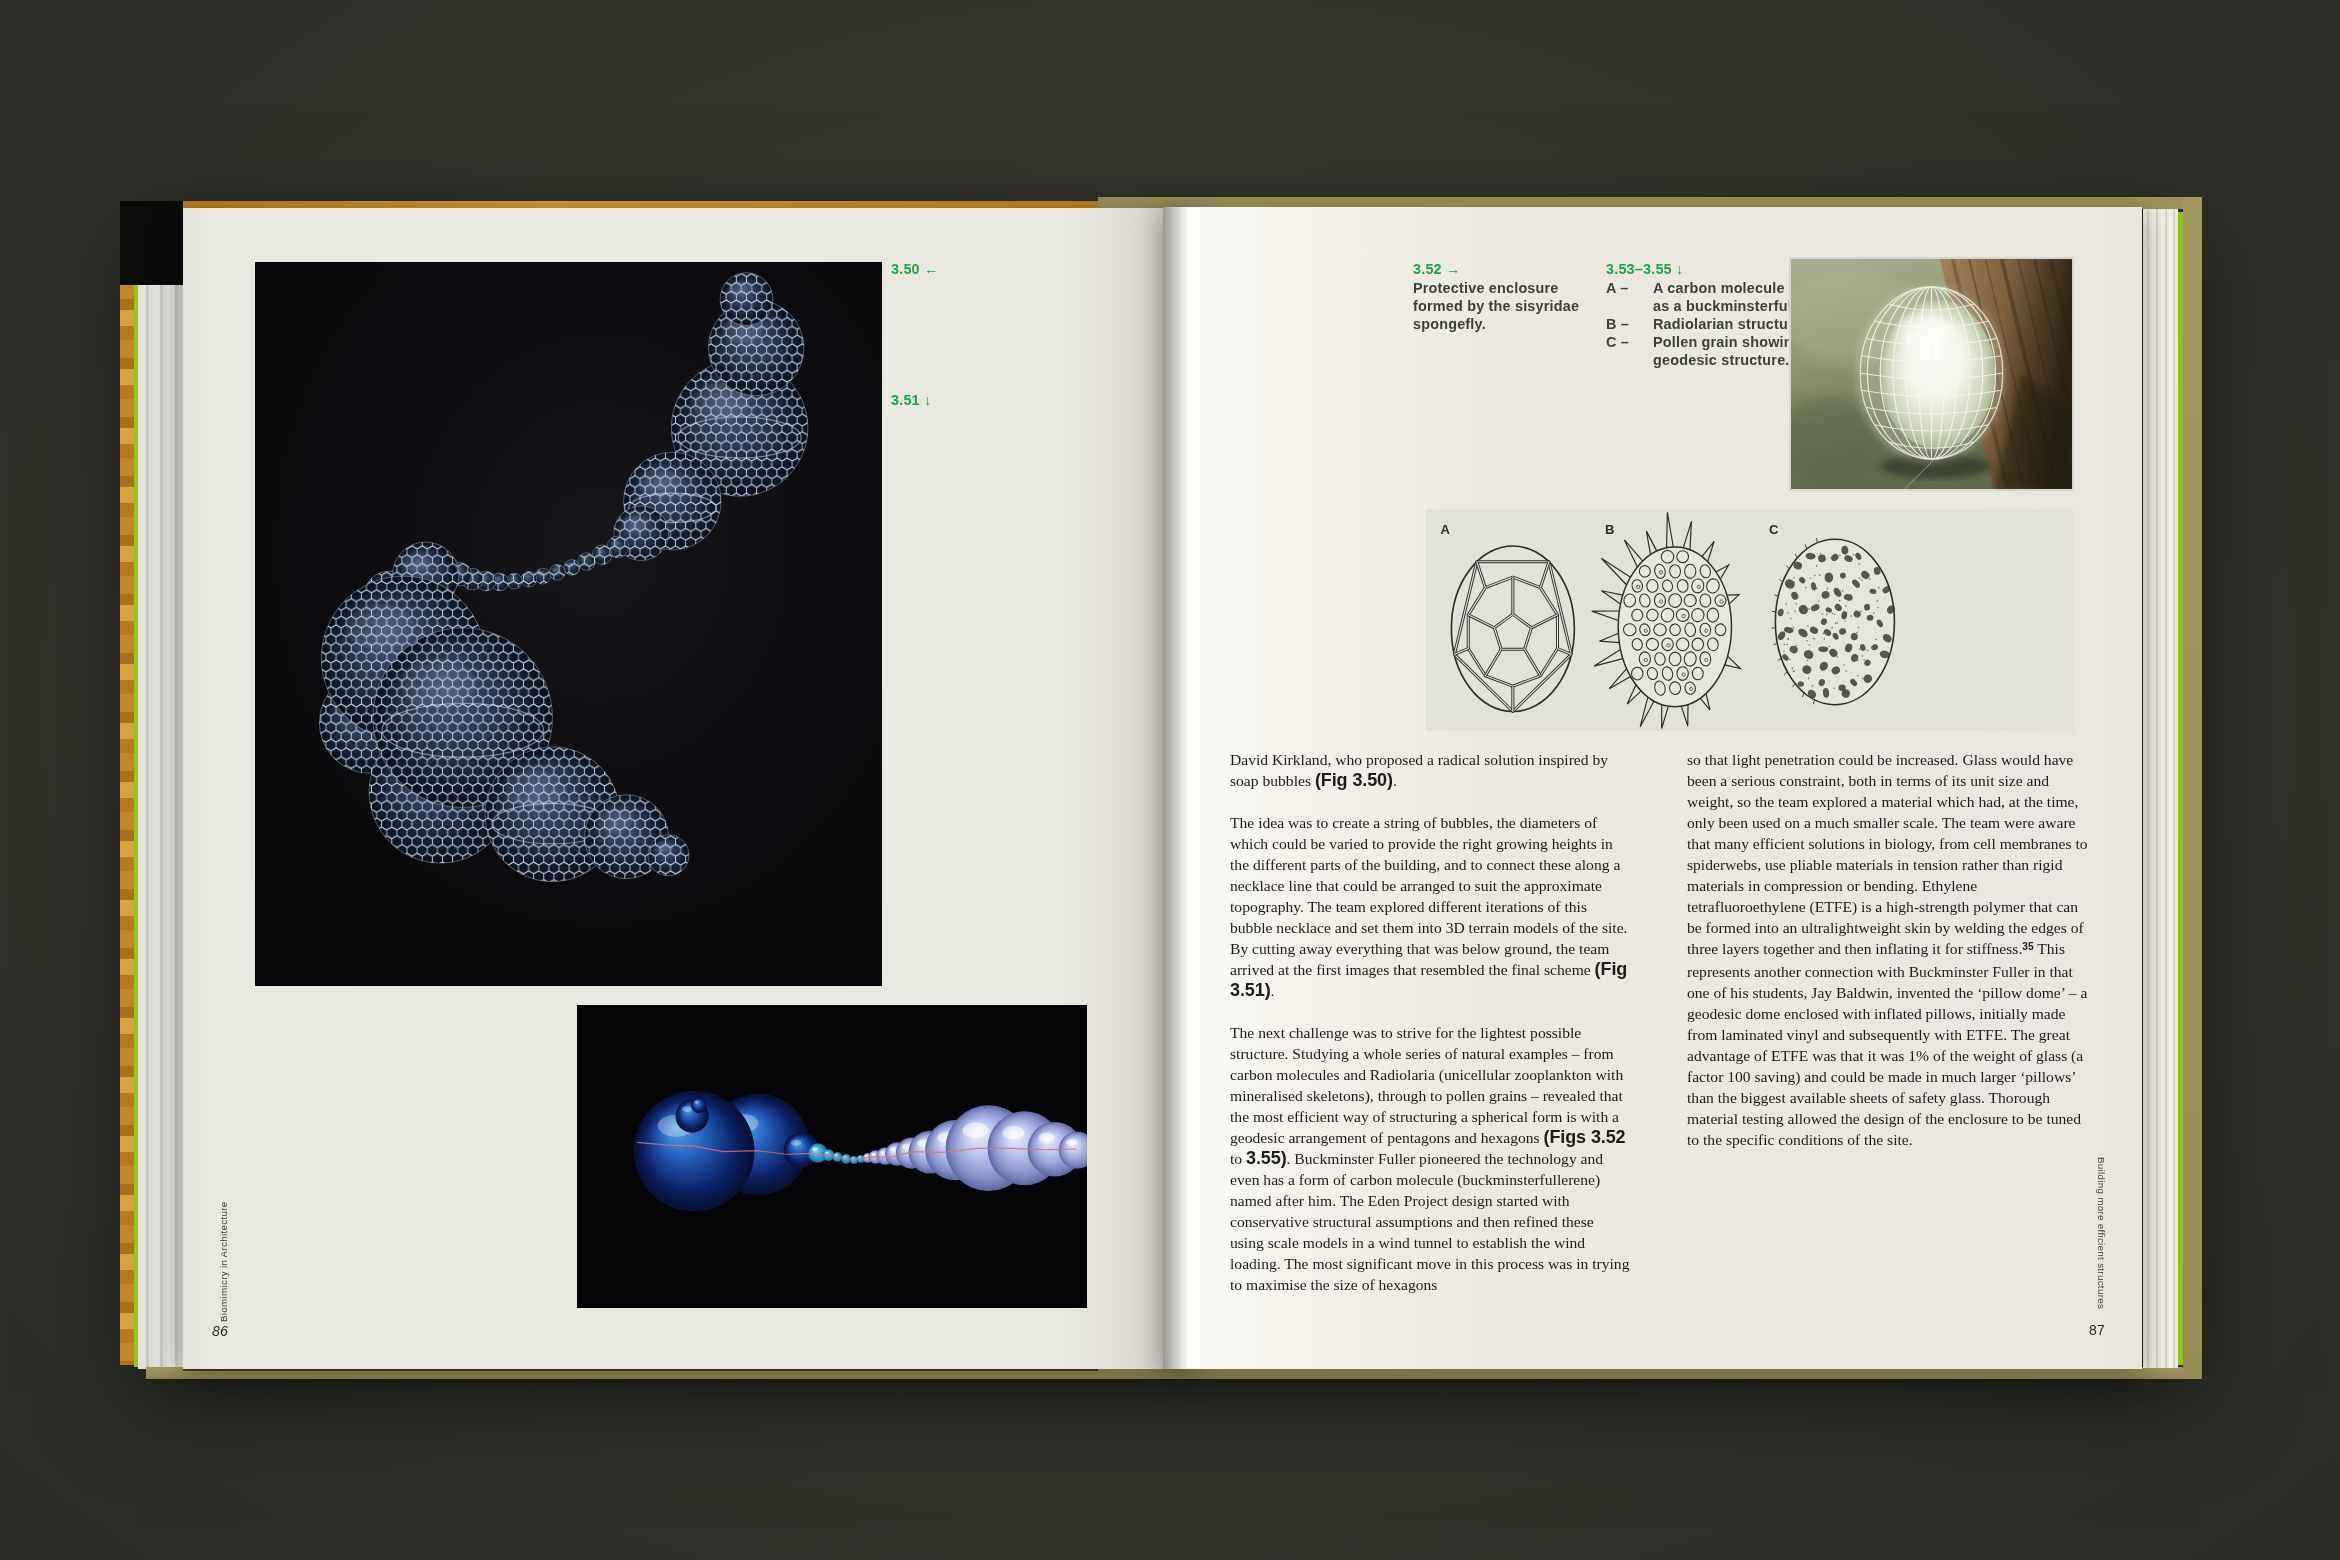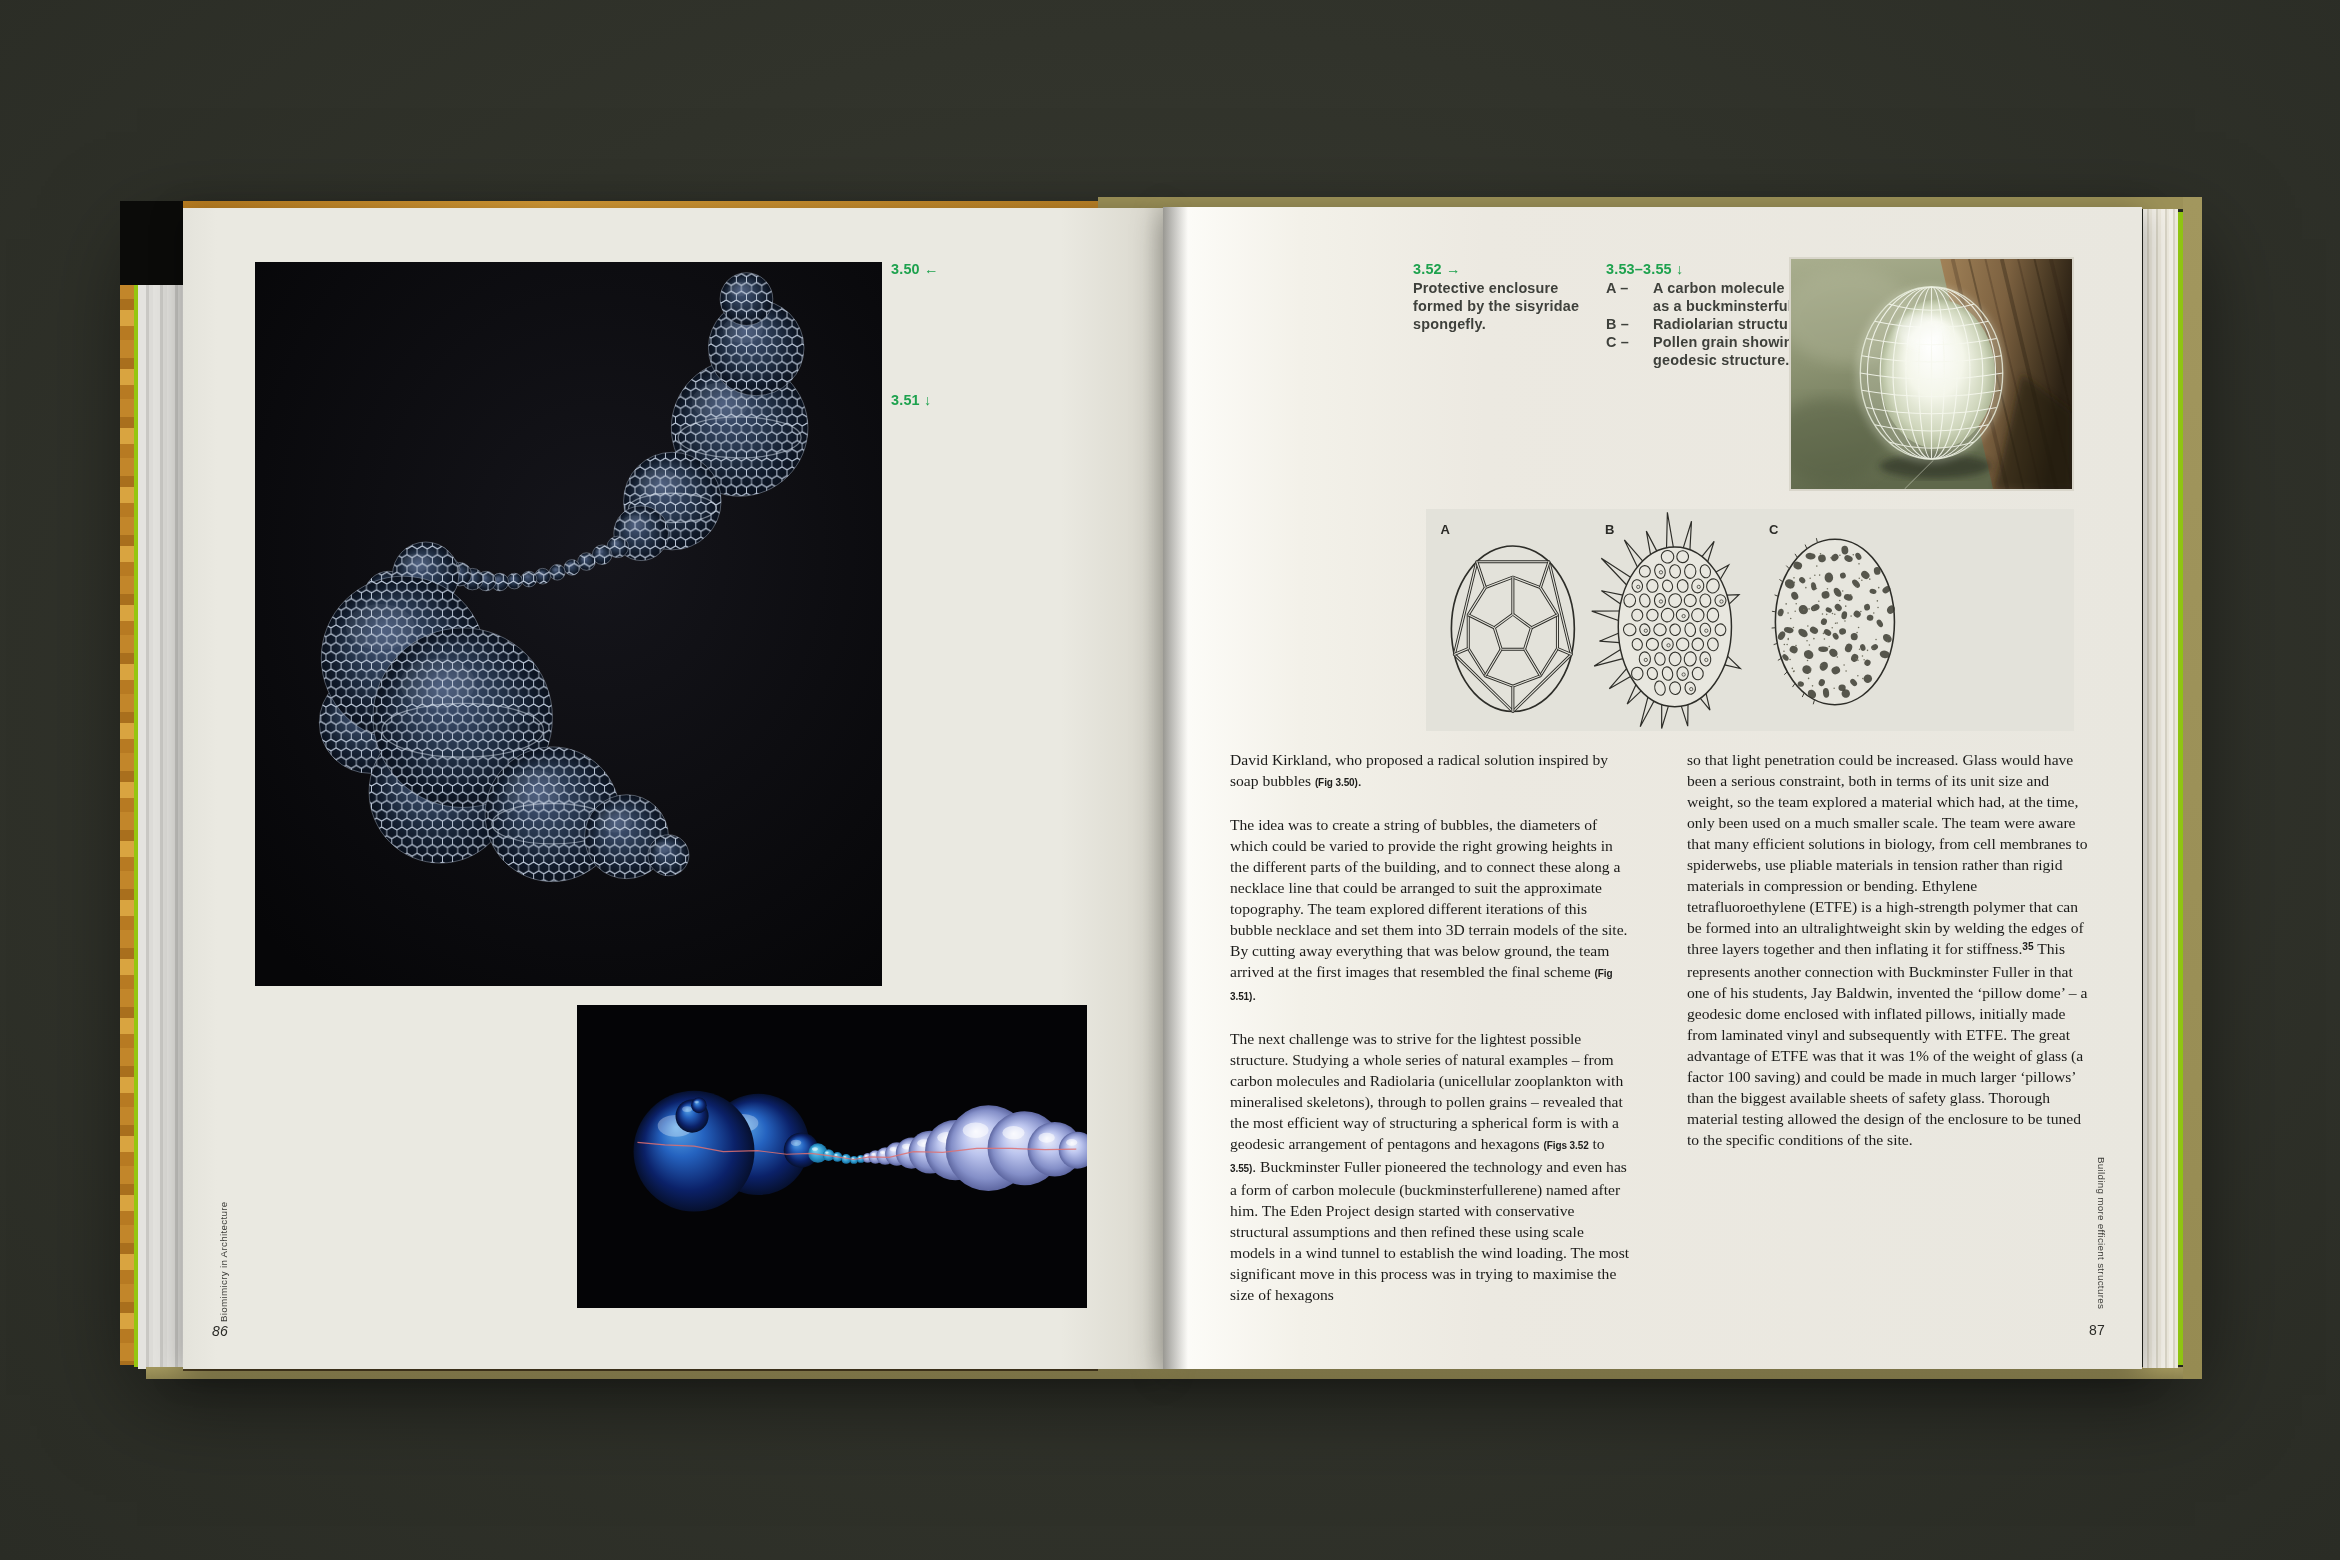--- a/index.html
+++ b/index.html
@@ -3,36 +3,36 @@
 <meta charset="utf-8">
 <style>
   html,body{margin:0;padding:0;background:#31332b;}
   .stage{position:relative;width:2341px;height:1560px;overflow:hidden;
          background:radial-gradient(ellipse at 50% 45%, #3a3c33 0%, #31332b 55%, #2a2c25 100%);
          font-family:"Liberation Sans",sans-serif;}
   .abs{position:absolute;}
   .book-shadow{box-shadow:0 29px 88px rgba(0,0,0,.55);background:#23251e;}
   .page{box-shadow:0 5.9px 29px rgba(0,0,0,.35);}
   .page-left{background:linear-gradient(90deg,#e4e3db 0px,#eae9e1 34px,#eae9e1 897px,#ddd#0 0);
-             background:linear-gradient(90deg,#e4e3db 0px,#eae9e1 34px,#eae9e1 878px,#dcdad0 961px,#cdcbc0 980px);}
+             background:linear-gradient(90deg,#e4e3db 0px,#eae9e1 34px,#eae9e1 878px,#dcdad0 961px,#cdcbc0 980px);padding-left:32px;}
   .page-right{background:linear-gradient(90deg,#ffffff 0px,#fcfbf7 29px,#f3f1e9 137px,#ece9e1 322px,#e9e7df 100%);}
   .gutter-line{background:linear-gradient(90deg,rgba(70,68,58,.55),rgba(70,68,58,0));}
 
   .cap{font-size:14.4px;line-height:18px;font-weight:600;color:#3e403b;letter-spacing:0.2px;}
   .cap-label{color:#1ea24e;font-weight:700;margin-bottom:1px;}
   .cap-label .arrow{font-weight:700;}
   .cap-text{font-weight:600;}
   .fig-item{display:flex;}
   .fig-item .pfx{width:47px;flex:none;}
 
   .col{font-family:"Liberation Serif","DejaVu Serif",serif;font-size:15.6px;line-height:21px;
        color:#1c1c1a;text-align:left;}
   .col p{margin:0;}
   .col p + p{margin-top:21px;}
-  .figref{font-family:"Liberation Sans",sans-serif;font-weight:700;font-size:10px;letter-spacing:-0.1px;margin-top:8px;}
+  .figref{font-family:"Liberation Sans",sans-serif;font-weight:700;font-size:18px;letter-spacing:-0.1px;margin-top:8px;}
   .supref{font-family:"Liberation Sans",sans-serif;font-weight:700;font-size:10.2px;position:relative;top:-4.4px;}
 
   .vtitle{font-size:9.8px;color:#3b3b37;letter-spacing:0.3px;white-space:nowrap;}
   .v-up{writing-mode:vertical-rl;transform:rotate(180deg);}
   .v-down{writing-mode:vertical-rl;}
   .pagenum{font-size:14px;color:#2b2b27;letter-spacing:0.3px;}
 
   .panel{background:#e3e2da;}
   .plabel{position:absolute;font-size:13px;font-weight:700;color:#2b2b27;}
   .photoframe{border:2px solid #d9d6cb;box-sizing:border-box;}

